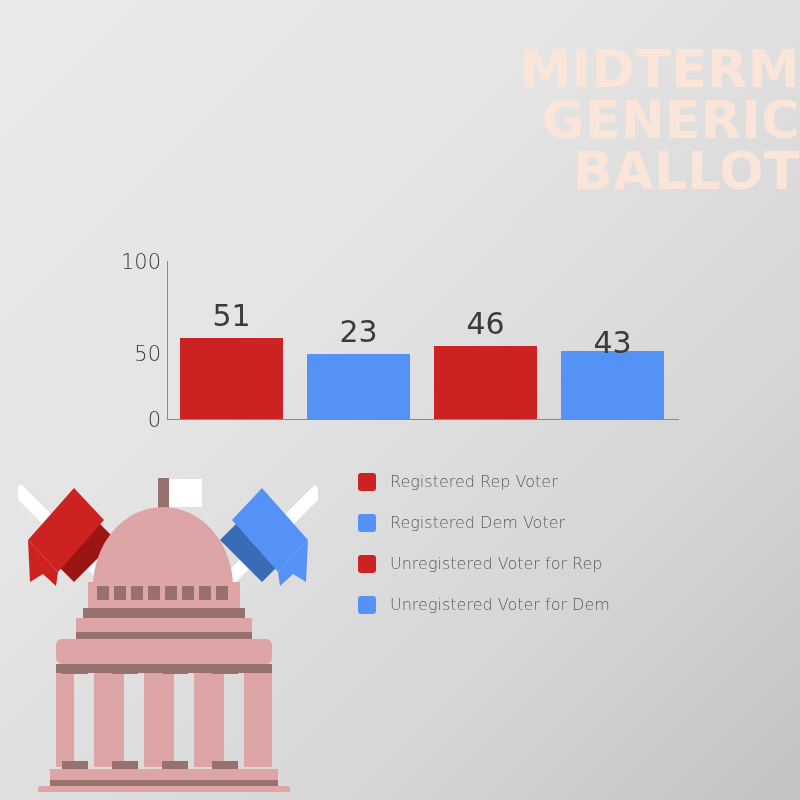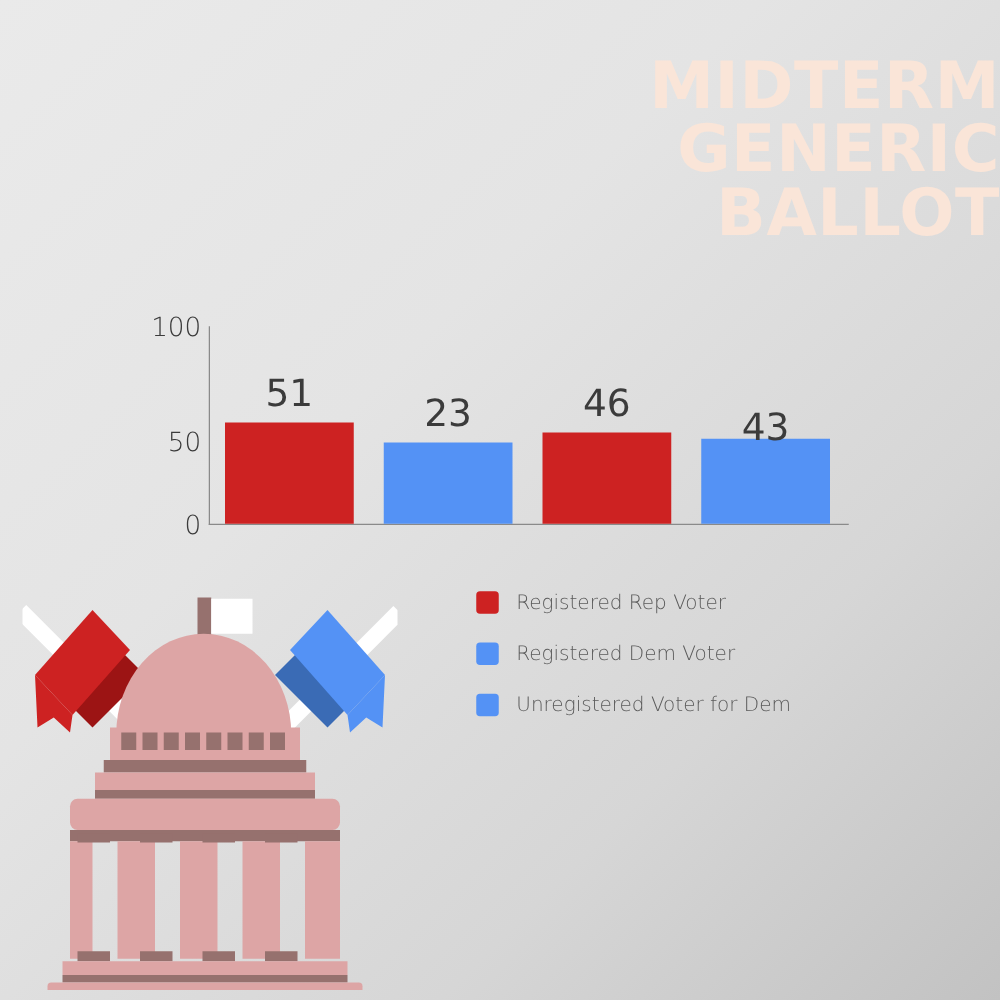--- a/index.html
+++ b/index.html
@@ -83,21 +83,21 @@
     text-align: center;
     font-size: 30px;
     font-weight: 400;
     color: #3b3b3b;
     font-family: "DejaVu Sans", sans-serif;
   }
 
   
   #legend {
     position: absolute;
-    left: 381px;
+    left: 358px;
     top: 461px;
   }
   .legend-row {
     display: flex;
     align-items: center;
     height: 41px;
   }
   .legend-swatch {
     width: 18px;
     height: 18px;
@@ -156,20 +156,24 @@
   </div>
 
   <div id="legend">
       <div class="legend-row">
         <span class="legend-swatch" style="background: rgb(205, 34, 34);"></span>
         <span class="legend-label">Registered Rep Voter</span>
       </div>
       <div class="legend-row">
         <span class="legend-swatch" style="background: rgb(84, 146, 245);"></span>
         <span class="legend-label">Registered Dem Voter</span>
+      </div>
+      <div class="legend-row">
+        <span class="legend-swatch" style="background: rgb(205, 34, 34);"></span>
+        <span class="legend-label">Unregistered Voter for Rep</span>
       </div>
       <div class="legend-row">
         <span class="legend-swatch" style="background: rgb(84, 146, 245);"></span>
         <span class="legend-label">Unregistered Voter for Dem</span>
       </div>
     </div>
 
   <div id="capitol">
     <svg width="300" height="330" viewBox="0 0 300 330" xmlns="http://www.w3.org/2000/svg">
 

